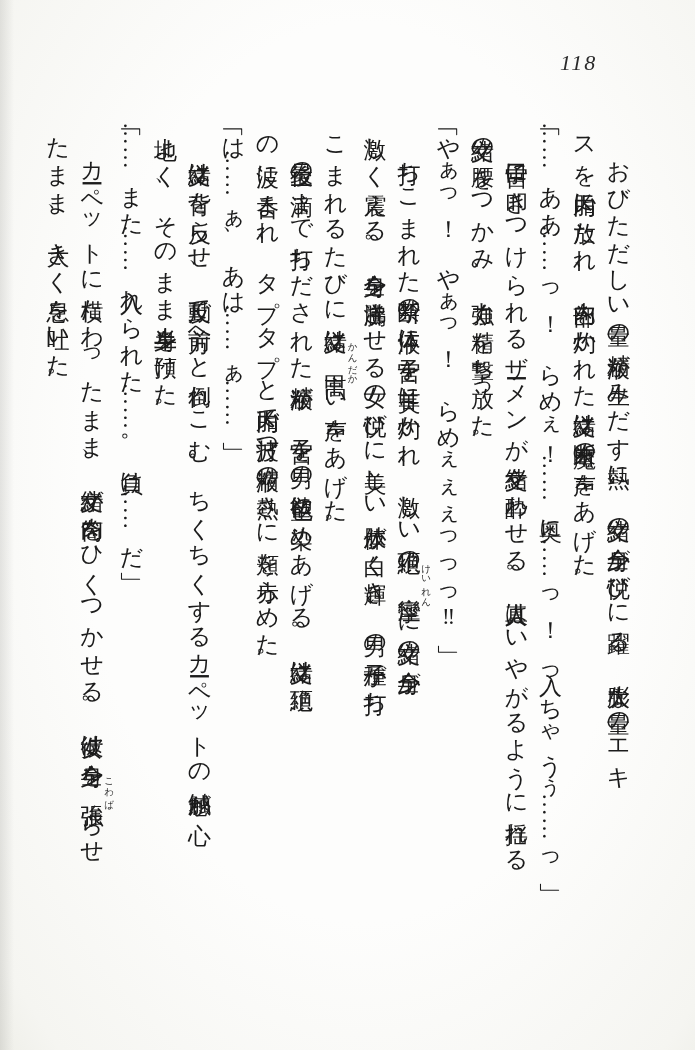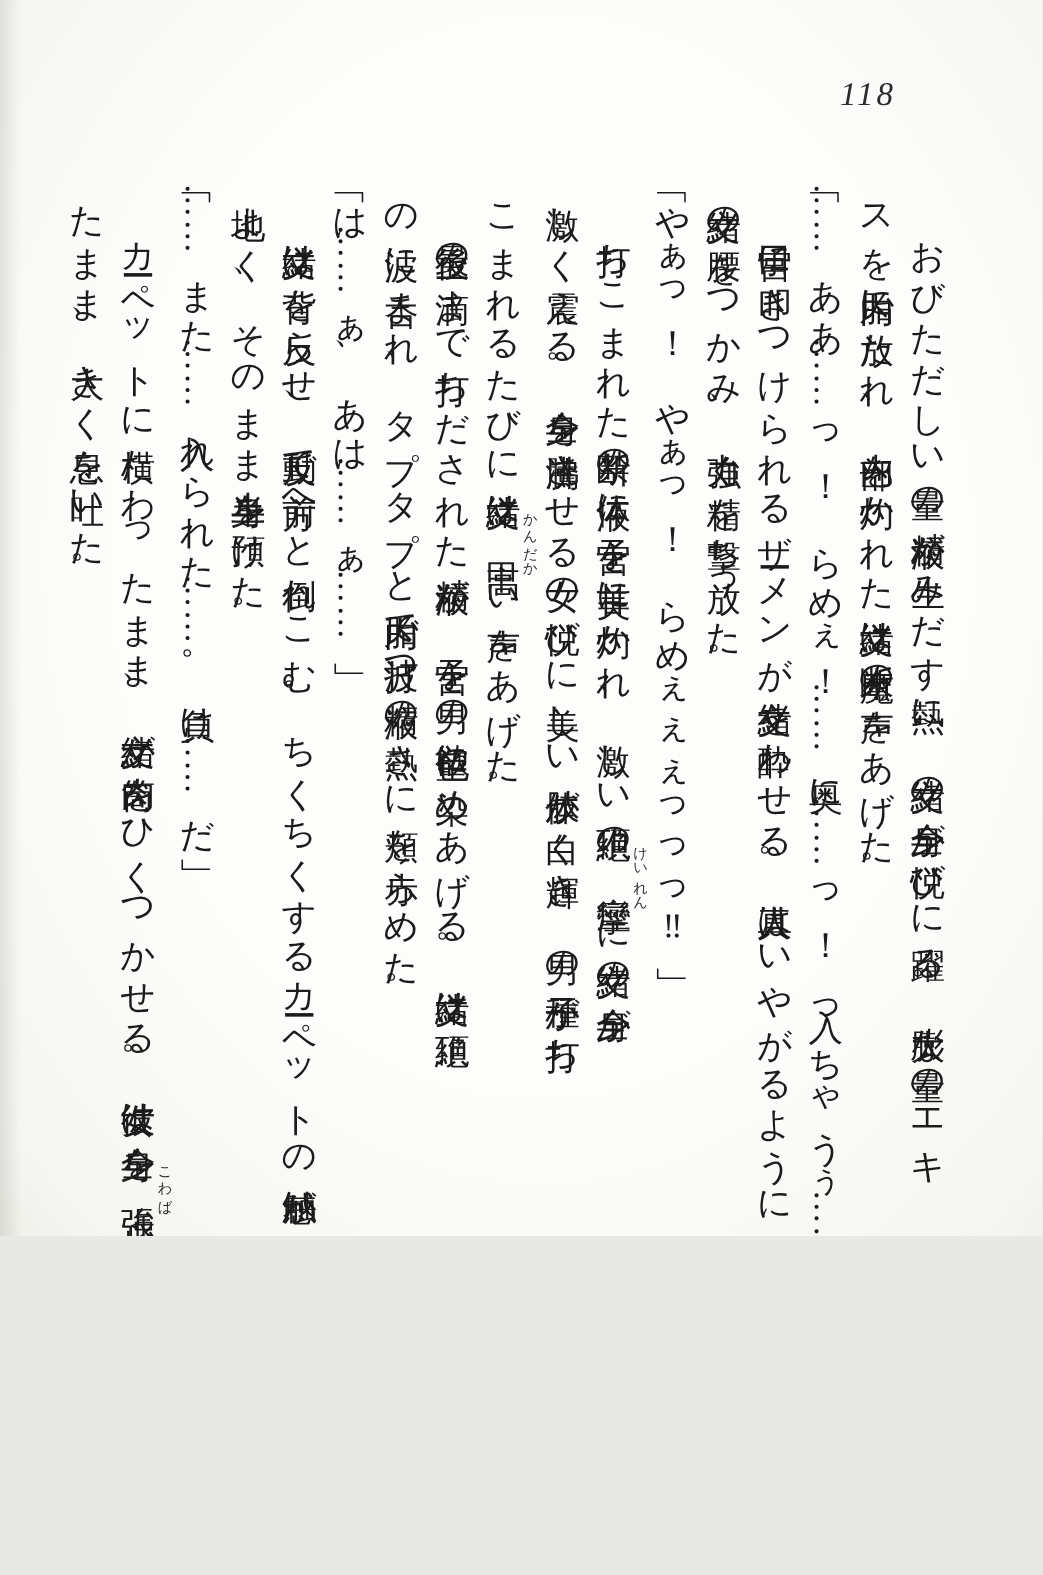--- a/index.html
+++ b/index.html
@@ -3,21 +3,21 @@
 <meta charset="utf-8">
 <style>
   html, body {
     margin: 0;
     padding: 0;
     background: #e8e8e6;
   }
   .page {
     position: relative;
     width: 695px;
-    height: 824px;
+    height: 1050px;
     margin: 0 auto;
     background: radial-gradient(ellipse at 52% 45%, #fdfdfc 55%, #f5f5f1 92%, #efefe9 100%);
     overflow: hidden;
     font-family: "Liberation Serif", "DejaVu Serif", serif;
   }
   .edge-shade {
     position: absolute;
     left: 0; top: 0; bottom: 0;
     width: 14px;
     background: linear-gradient(to right, rgba(120,120,115,0.18), rgba(120,120,115,0));

